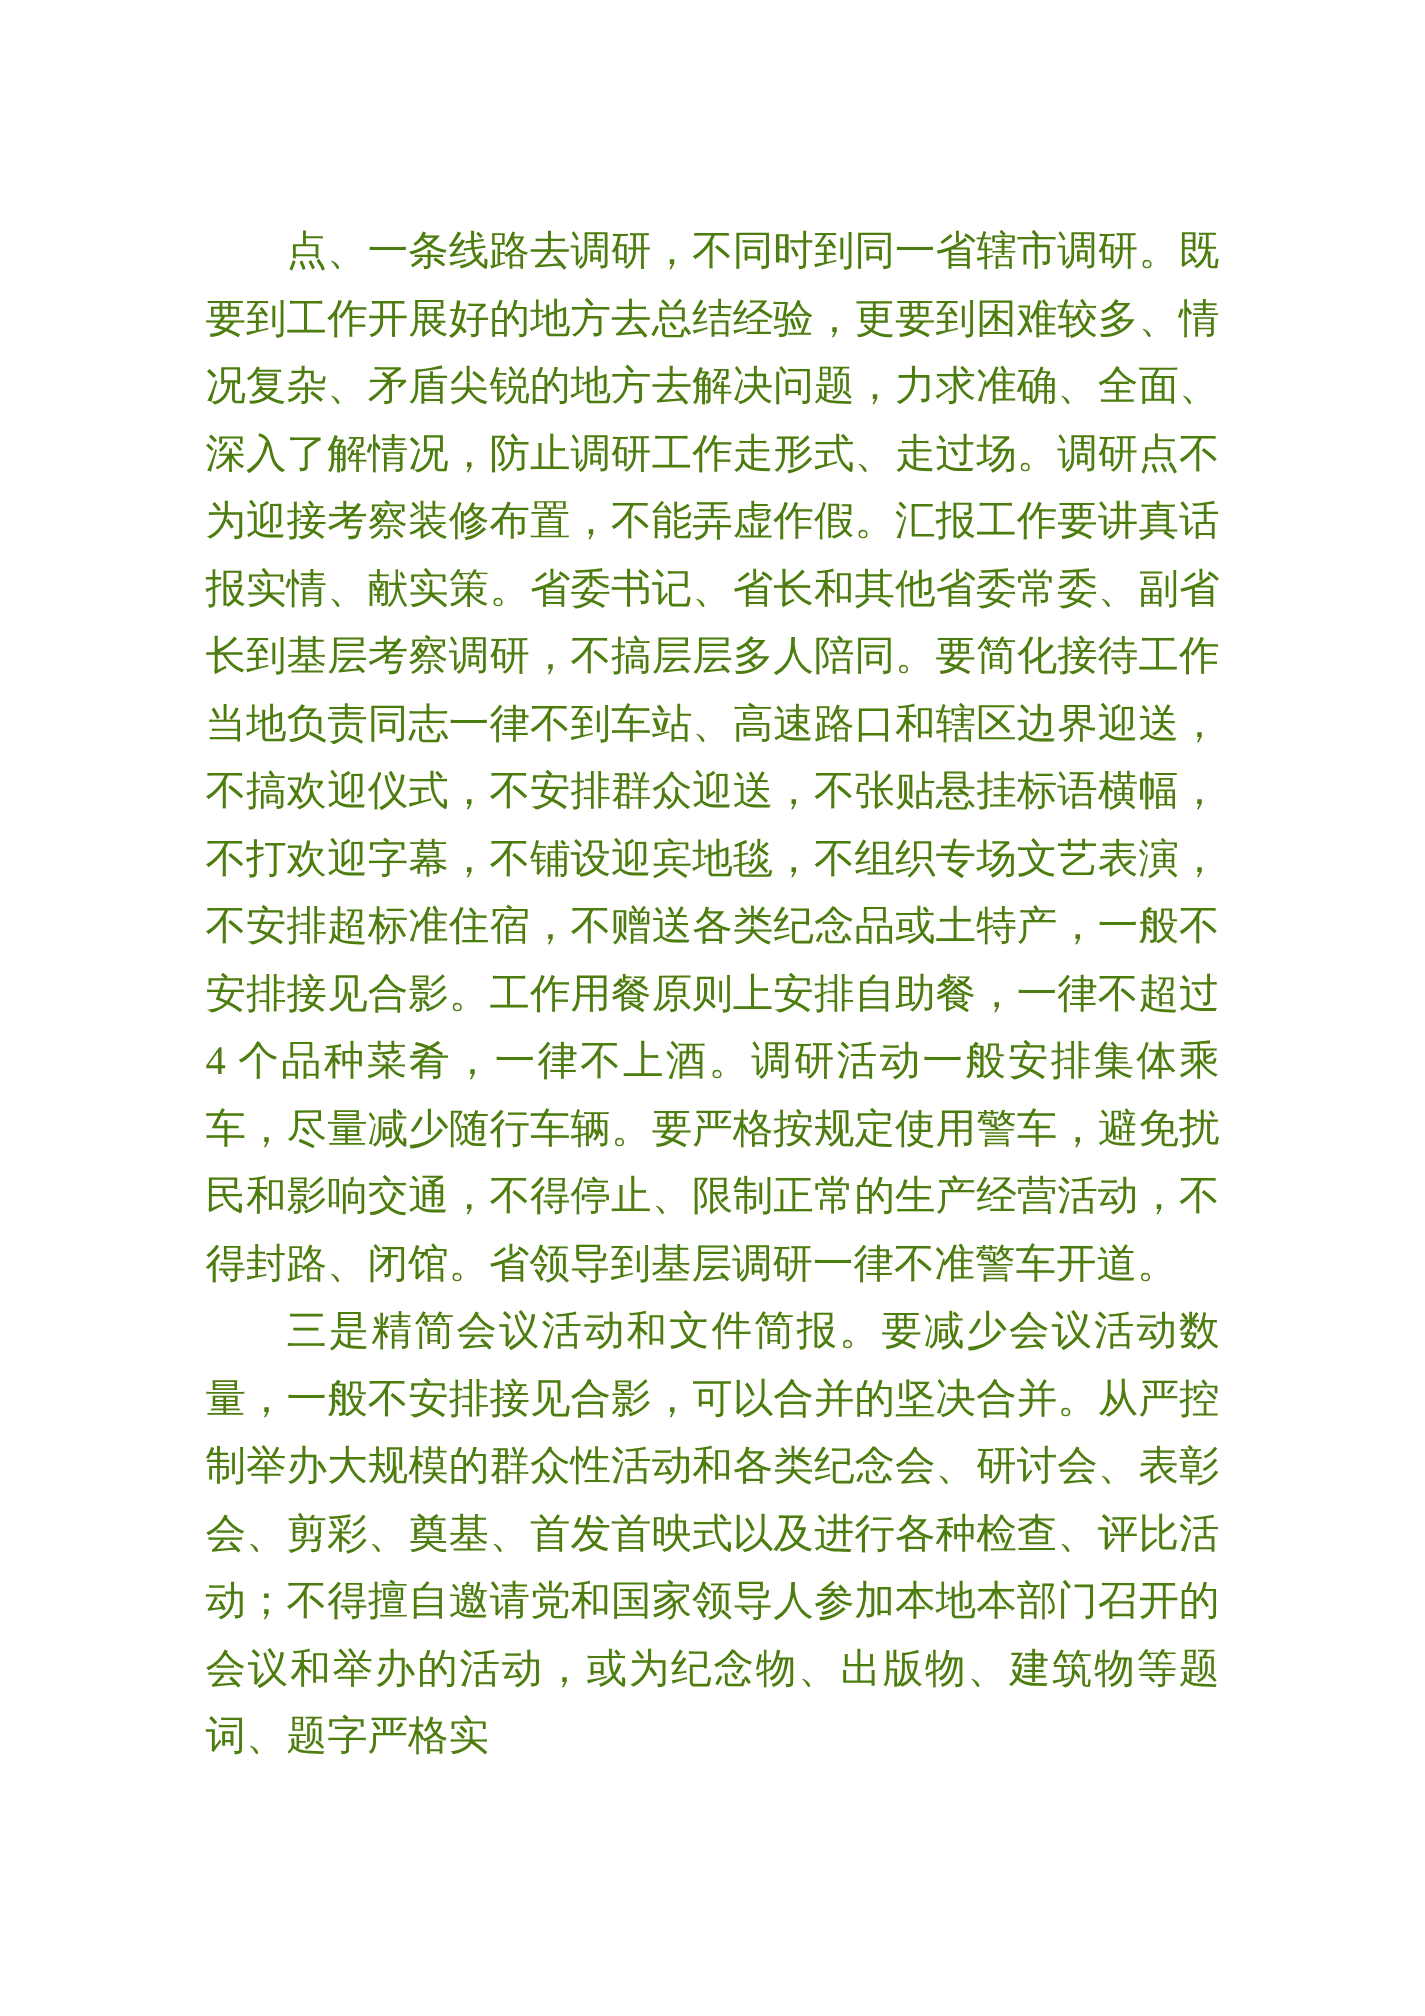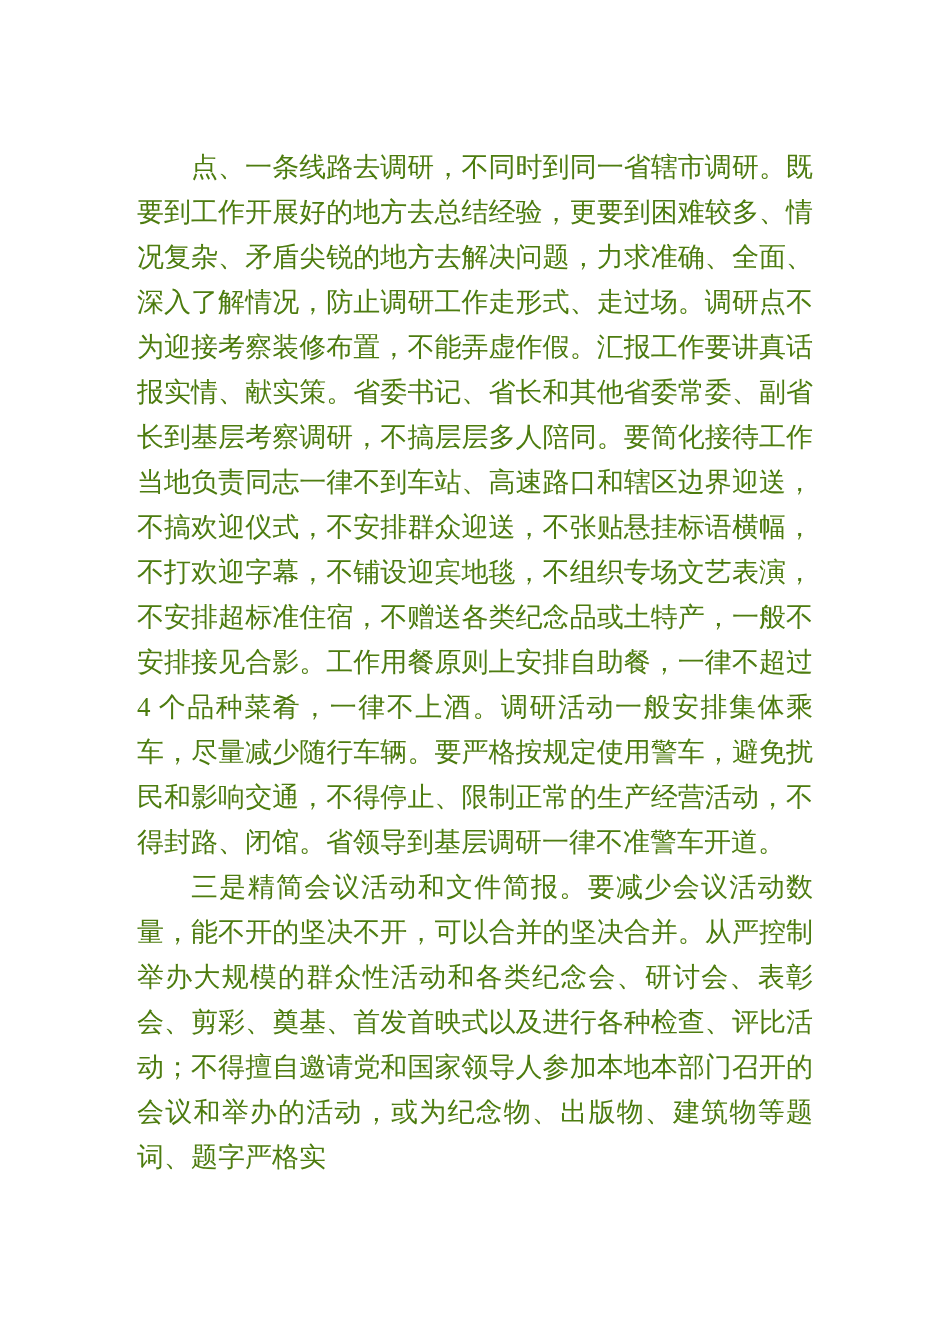--- a/index.html
+++ b/index.html
@@ -34,15 +34,15 @@
     text-indent: 2em;
     word-break: break-all;
   }
 </style>
 </head>
 <body>
 
 <div class="page">
   <div class="text-block">
     <p class="para">点、一条线路去调研，不同时到同一省辖市调研。既要到工作开展好的地方去总结经验，更要到困难较多、情况复杂、矛盾尖锐的地方去解决问题，力求准确、全面、深入了解情况，防止调研工作走形式、走过场。调研点不为迎接考察装修布置，不能弄虚作假。汇报工作要讲真话报实情、献实策。省委书记、省长和其他省委常委、副省长到基层考察调研，不搞层层多人陪同。要简化接待工作当地负责同志一律不到车站、高速路口和辖区边界迎送，不搞欢迎仪式，不安排群众迎送，不张贴悬挂标语横幅，不打欢迎字幕，不铺设迎宾地毯，不组织专场文艺表演，不安排超标准住宿，不赠送各类纪念品或土特产，一般不安排接见合影。工作用餐原则上安排自助餐，一律不超过 4 个品种菜肴，一律不上酒。调研活动一般安排集体乘车，尽量减少随行车辆。要严格按规定使用警车，避免扰民和影响交通，不得停止、限制正常的生产经营活动，不得封路、闭馆。省领导到基层调研一律不准警车开道。</p>
-    <p class="para">三是精简会议活动和文件简报。要减少会议活动数量，能不开的坚决不开，可以合并的坚决合并。从严控制举办大规模的群众性活动和各类纪念会、研讨会、表彰会、剪彩、奠基、首发首映式以及进行各种检查、评比活动；不得擅自邀请党和国家领导人参加本地本部门召开的会议和举办的活动，或为纪念物、出版物、建筑物等题词、题字严格实</p>
+    <p class="para">三是精简会议活动和文件简报。要减少会议活动数量，一般不安排接见合影，可以合并的坚决合并。从严控制举办大规模的群众性活动和各类纪念会、研讨会、表彰会、剪彩、奠基、首发首映式以及进行各种检查、评比活动；不得擅自邀请党和国家领导人参加本地本部门召开的会议和举办的活动，或为纪念物、出版物、建筑物等题词、题字严格实</p>
   </div>
 </div>
 
 </body></html>

